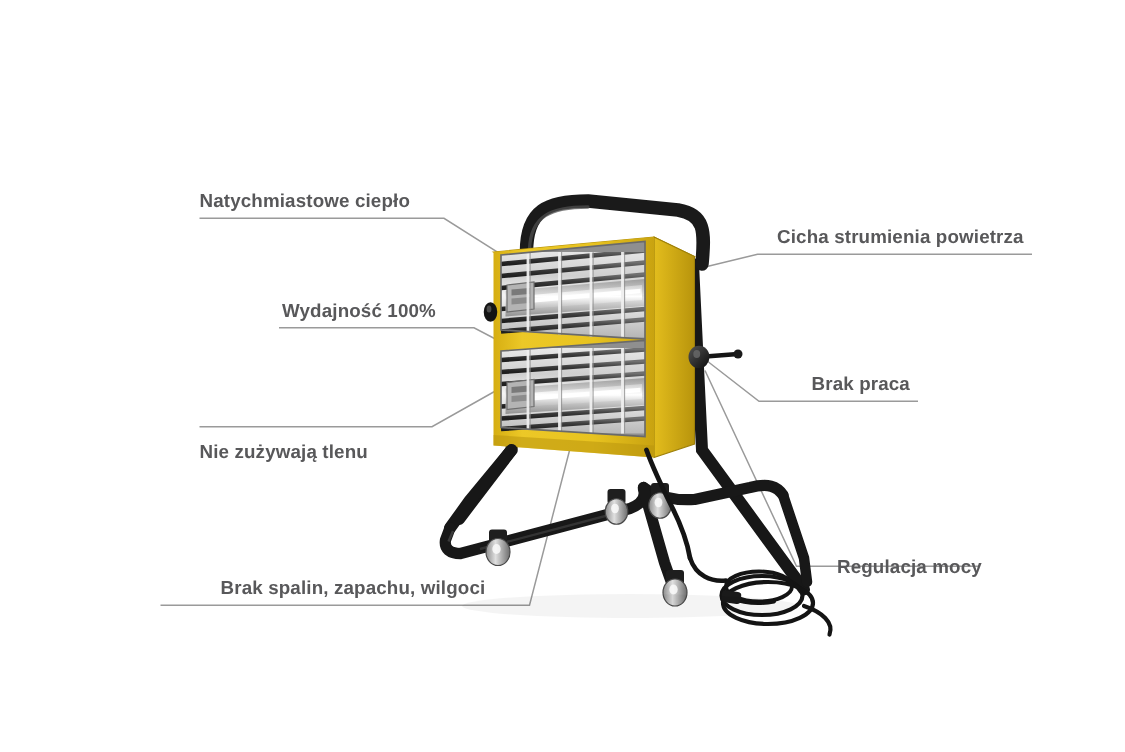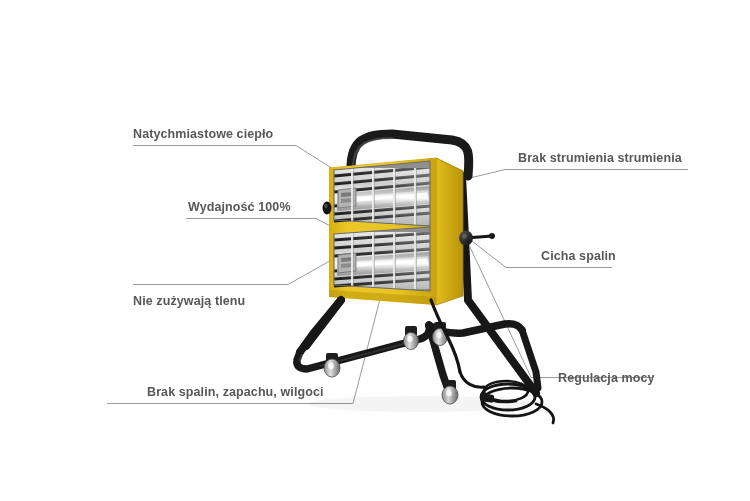--- a/index.html
+++ b/index.html
@@ -275,19 +275,19 @@
   </svg>
 
   <div class="callout c-natychmiastowe">Natychmiastowe ciepło</div>
 
   <div class="callout c-wydajnosc">Wydajność 100%</div>
 
   <div class="callout c-nietlen">Nie zużywają tlenu</div>
 
   <div class="callout c-brakspalin">Brak spalin, zapachu, wilgoci</div>
 
-  <div class="callout c-brakstrum">Brak strumienia strumienia</div>
-
-  <div class="callout c-cicha">Cicha spalin</div>
+  <div class="callout c-brakstrum">Cicha strumienia powietrza</div>
+
+  <div class="callout c-cicha">Brak praca</div>
 
   <div class="callout c-regulacja">Regulacja mocy</div>
 
 </div>
 
 </body></html>

